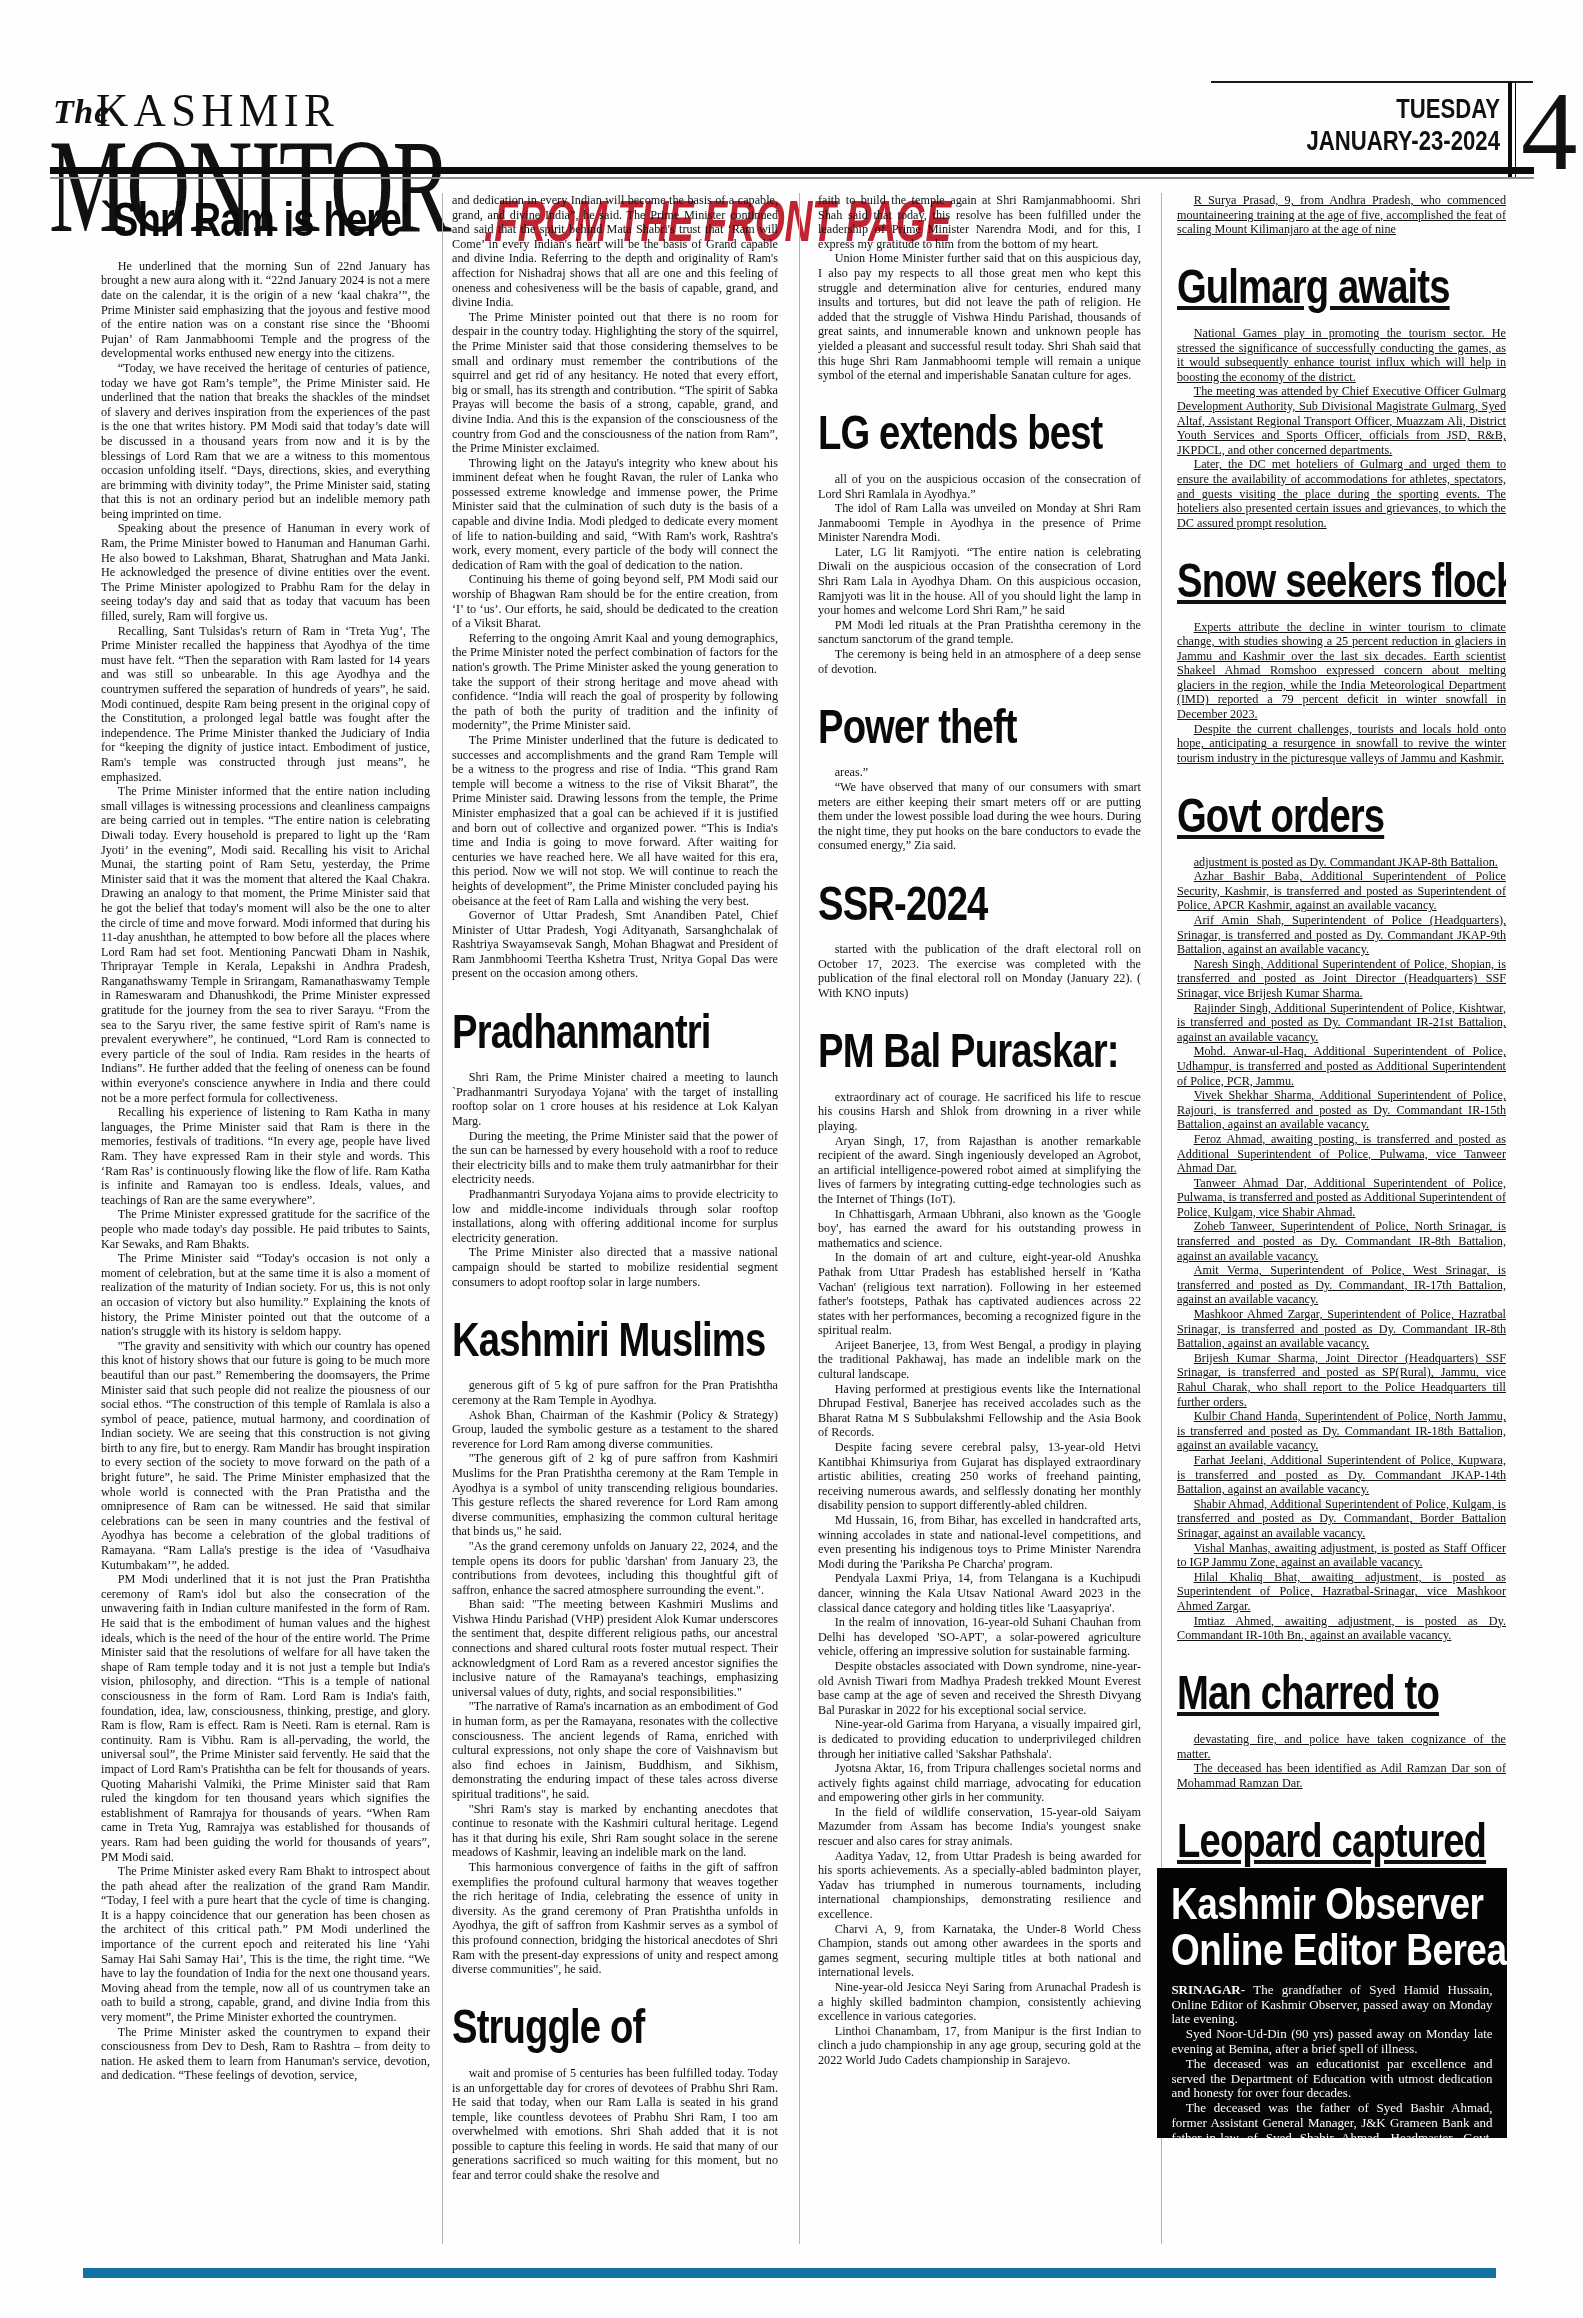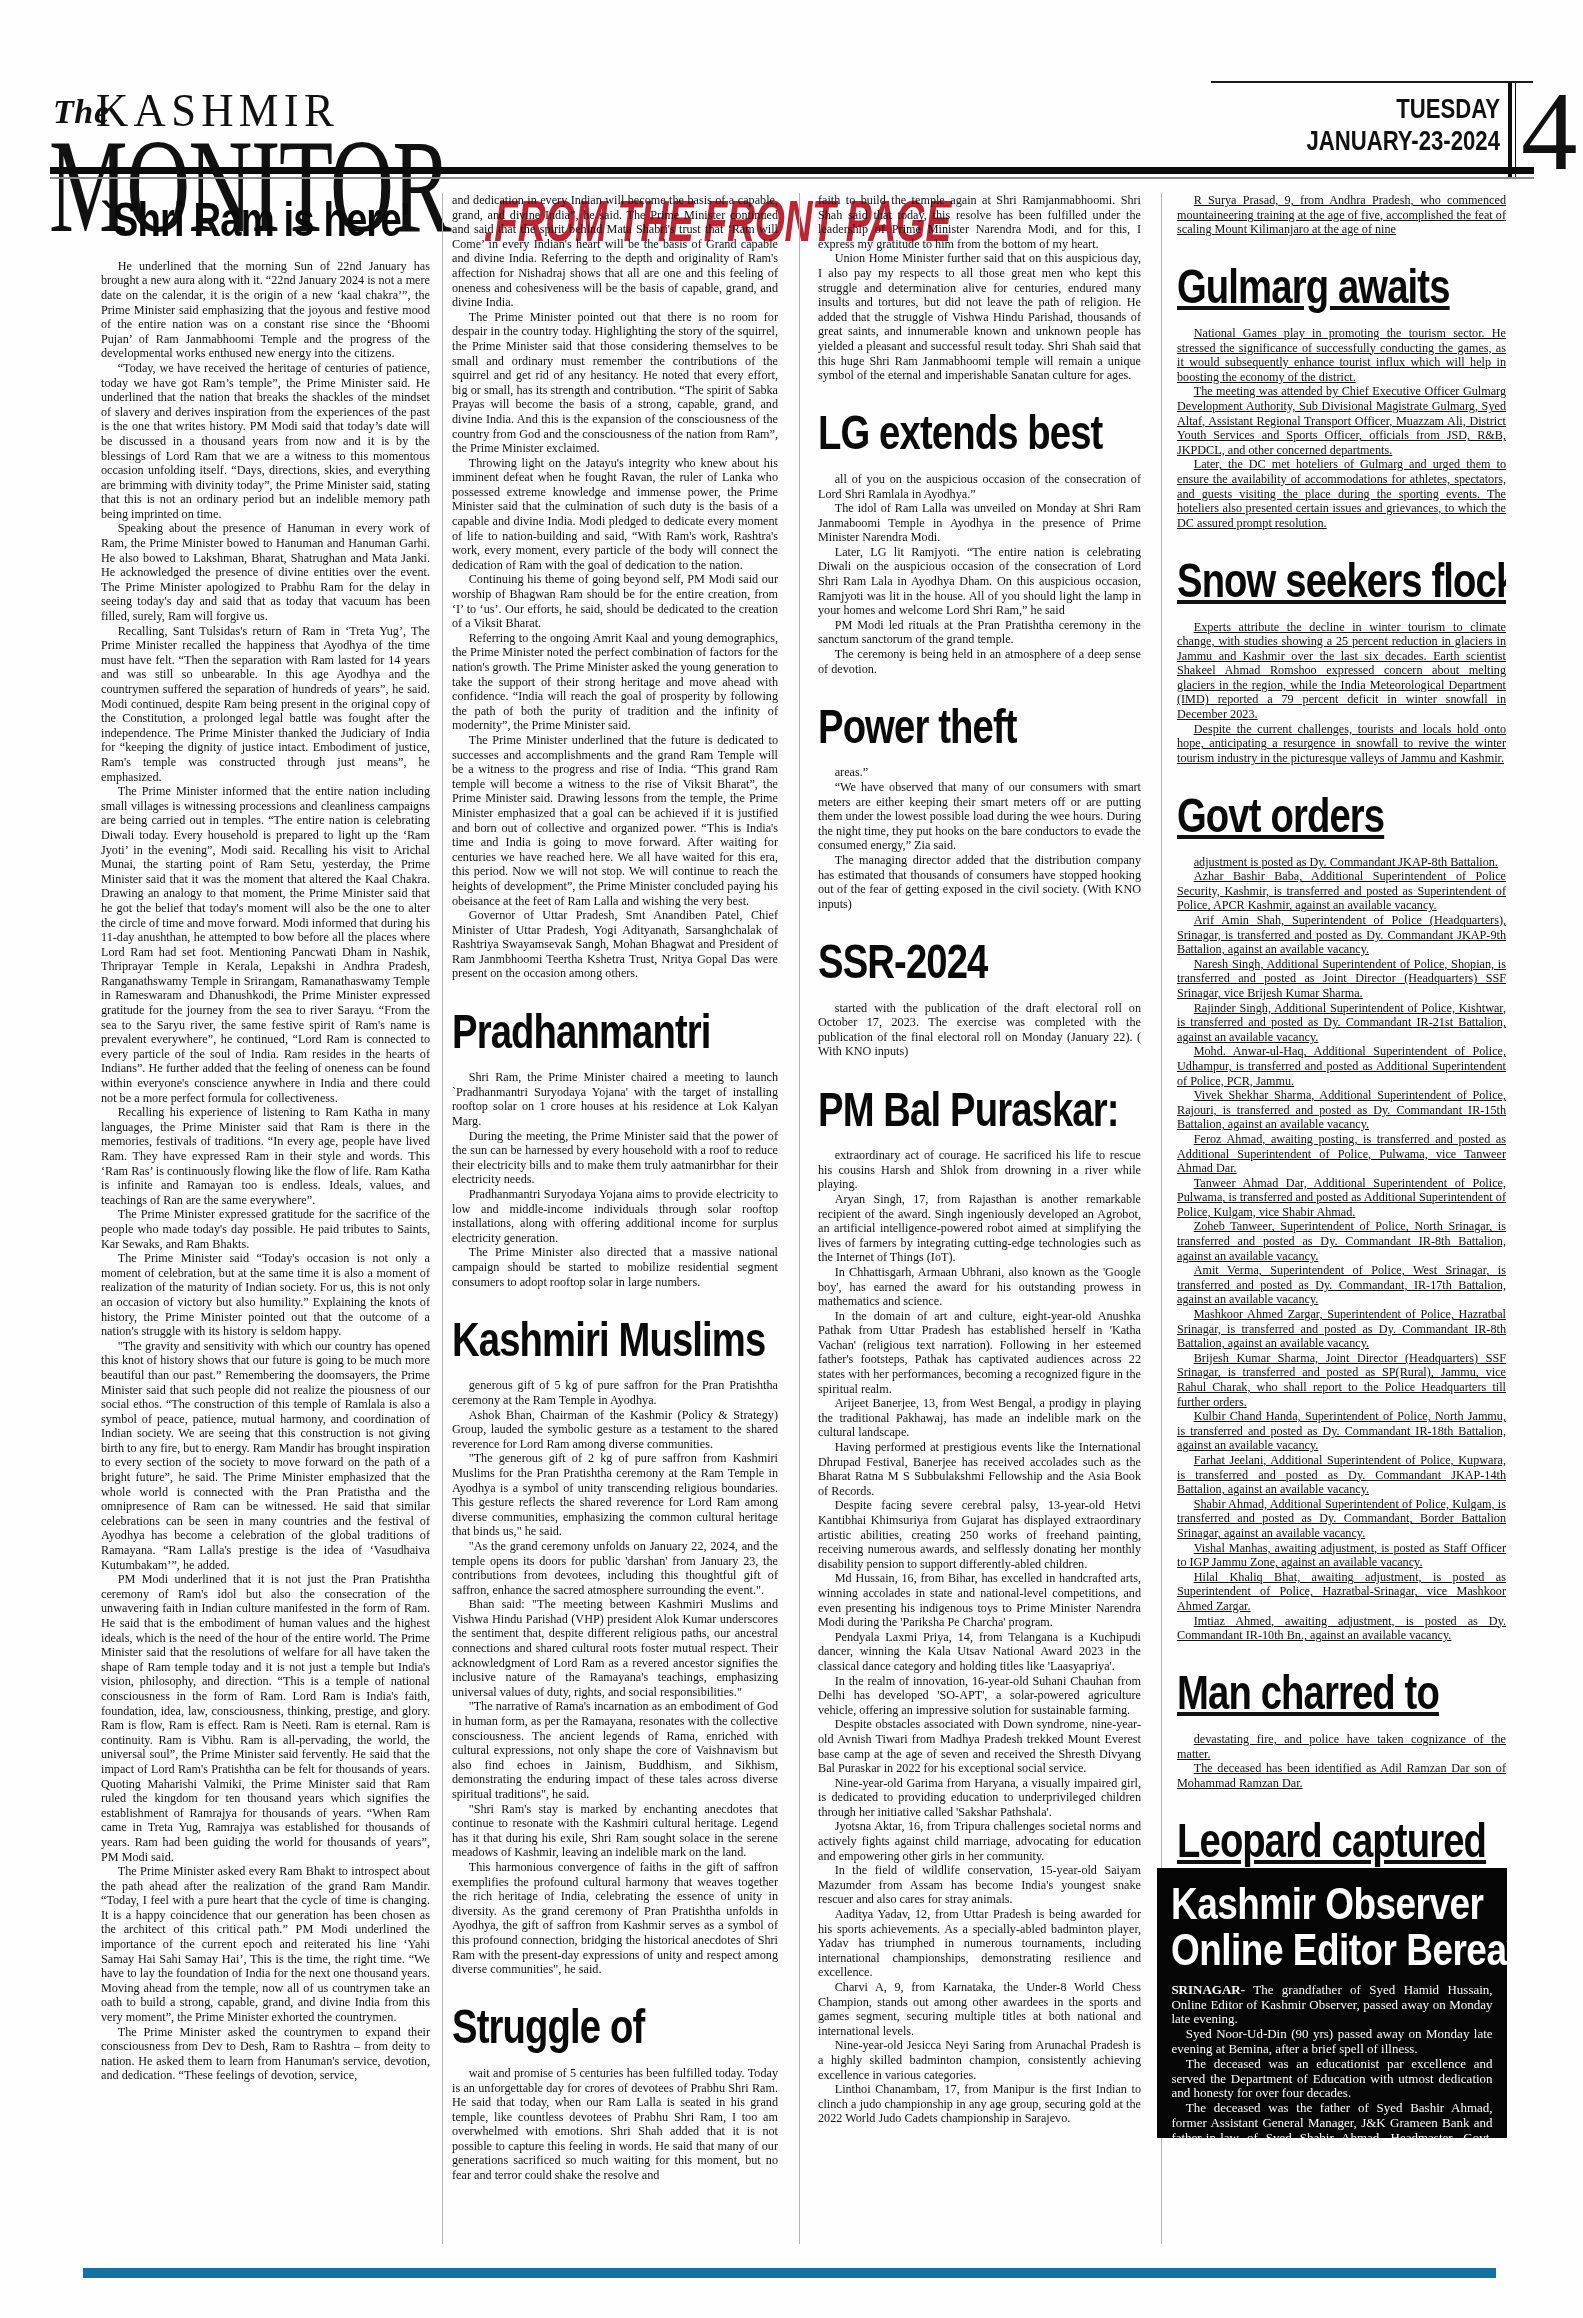--- a/index.html
+++ b/index.html
@@ -180,21 +180,20 @@
         <p class="para">Union Home Minister further said that on this auspicious day, I also pay my respects to all those great men who kept this struggle and determination alive for centuries, endured many insults and tortures, but did not leave the path of religion. He added that the struggle of Vishwa Hindu Parishad, thousands of great saints, and innumerable known and unknown people has yielded a pleasant and successful result today. Shri Shah said that this huge Shri Ram Janmabhoomi temple will remain a unique symbol of the eternal and imperishable Sanatan culture for ages.</p>
         <h2 class="headline">LG extends best</h2>
         <p class="para">all of you on the auspicious occasion of the consecration of Lord Shri Ramlala in Ayodhya.”</p>
         <p class="para">The idol of Ram Lalla was unveiled on Monday at Shri Ram Janmaboomi Temple in Ayodhya in the presence of Prime Minister Narendra Modi.</p>
         <p class="para">Later, LG lit Ramjyoti.  “The entire nation is celebrating Diwali on the auspicious occasion of the consecration of Lord Shri Ram Lala in Ayodhya Dham. On this auspicious occasion, Ramjyoti was lit in the house. All of you should light the lamp in your homes and welcome Lord Shri Ram,” he said</p>
         <p class="para">PM Modi led rituals at the Pran Pratishtha ceremony in the sanctum sanctorum of the grand temple.</p>
         <p class="para">The ceremony is being held in an atmosphere of a deep sense of devotion.</p>
         <h2 class="headline">Power theft</h2>
         <p class="para">areas.”</p>
         <p class="para">“We have observed that many of our consumers with smart meters are either keeping their smart meters off or are putting them under the lowest possible load during the wee hours. During the night time, they put hooks on the bare conductors to evade the consumed energy,” Zia said.</p>
-        <p class="para">The managing director added that the distribution company has estimated that thousands of consumers have stopped hooking out of the fear of getting exposed in the civil society. (With KNO inputs)</p>
         <h2 class="headline">SSR-2024</h2>
         <p class="para">started with the publication of the draft electoral roll on October 17, 2023. The exercise was completed with the publication of the final electoral roll on Monday (January 22). ( With KNO inputs)</p>
         <h2 class="headline">PM Bal Puraskar:</h2>
         <p class="para">extraordinary act of courage. He sacrificed his life to rescue his cousins Harsh and Shlok from drowning in a river while playing.</p>
         <p class="para">Aryan Singh, 17, from Rajasthan is another remarkable recipient of the award. Singh ingeniously developed an Agrobot, an artificial intelligence-powered robot aimed at simplifying the lives of farmers by integrating cutting-edge technologies such as the Internet of Things (IoT).</p>
         <p class="para">In Chhattisgarh, Armaan Ubhrani, also known as the 'Google boy', has earned the award for his outstanding prowess in mathematics and science.</p>
         <p class="para">In the domain of art and culture, eight-year-old Anushka Pathak from Uttar Pradesh has established herself in 'Katha Vachan' (religious text narration). Following in her esteemed father's footsteps, Pathak has captivated audiences across 22 states with her performances, becoming a recognized figure in the spiritual realm.</p>
         <p class="para">Arijeet Banerjee, 13, from West Bengal, a prodigy in playing the traditional Pakhawaj, has made an indelible mark on the cultural landscape.</p>
         <p class="para">Having performed at prestigious events like the International Dhrupad Festival, Banerjee has received accolades such as the Bharat Ratna M S Subbulakshmi Fellowship and the Asia Book of Records.</p>
         <p class="para">Despite facing severe cerebral palsy, 13-year-old Hetvi Kantibhai Khimsuriya from Gujarat has displayed extraordinary artistic abilities, creating 250 works of freehand painting, receiving numerous awards, and selflessly donating her monthly disability pension to support differently-abled children.</p>

